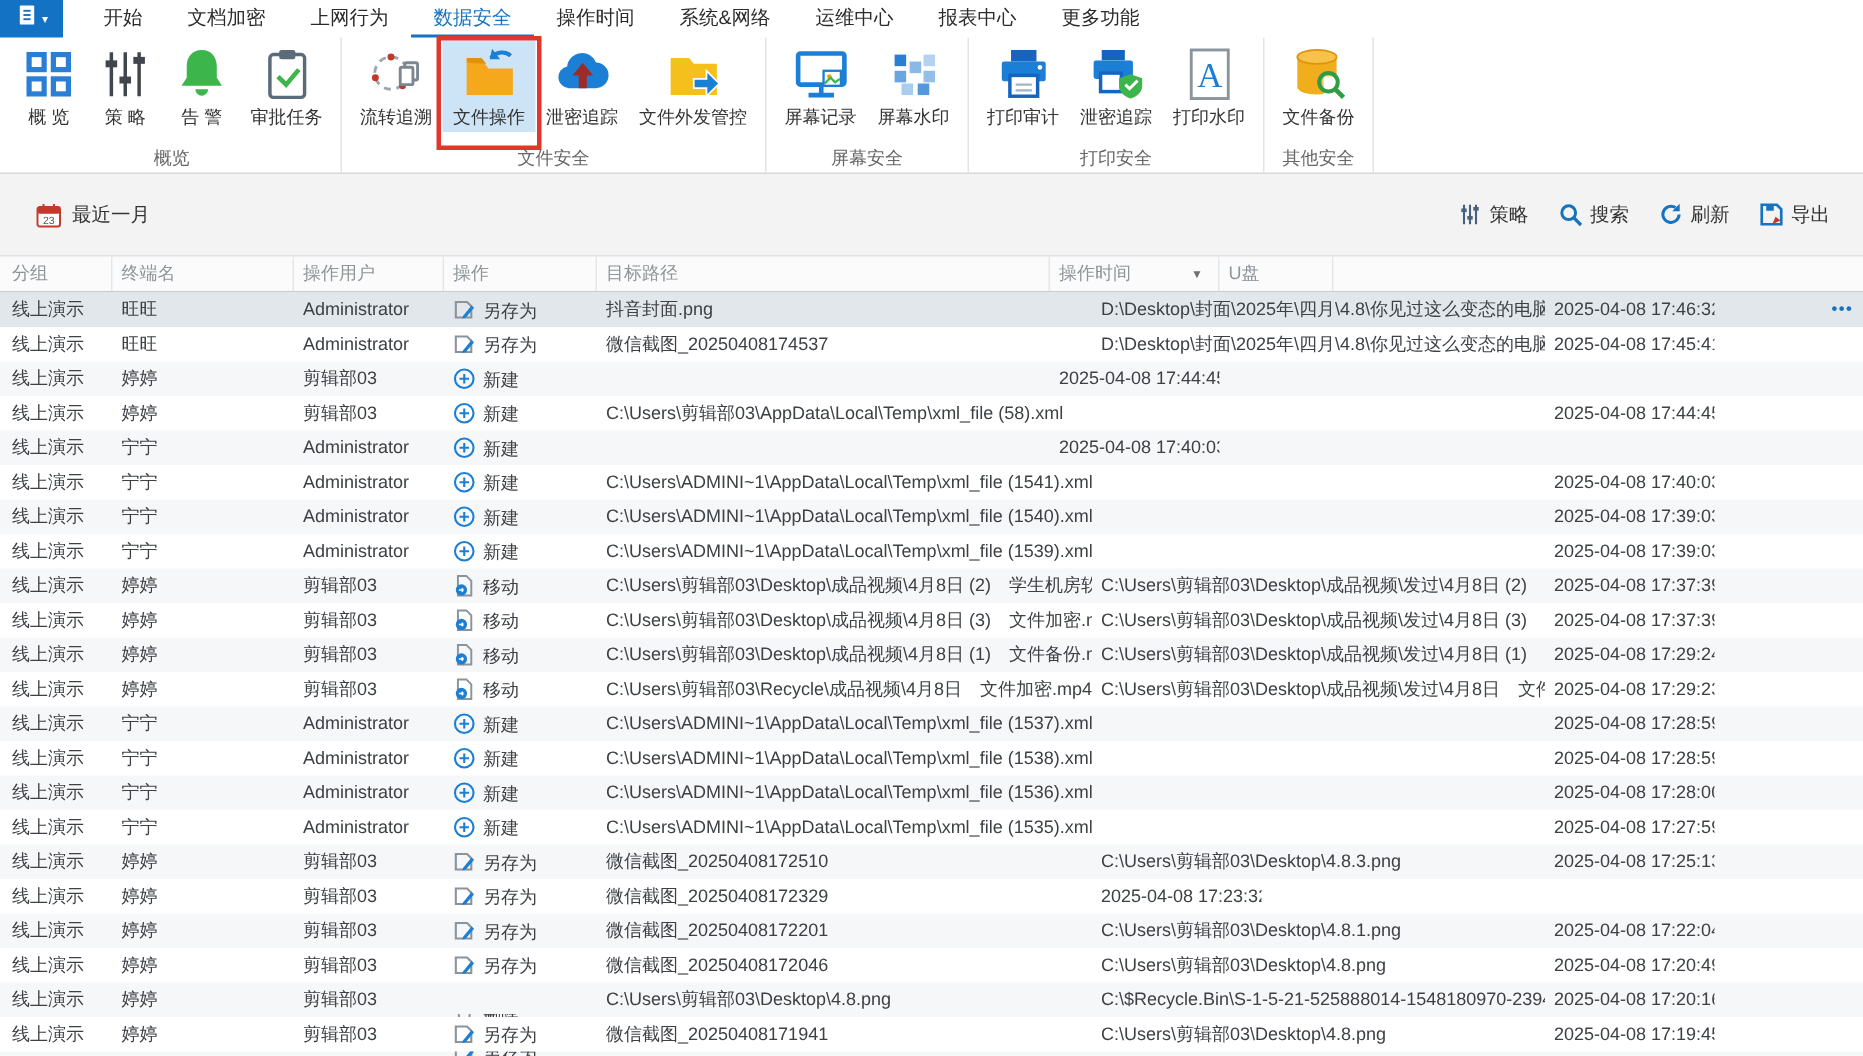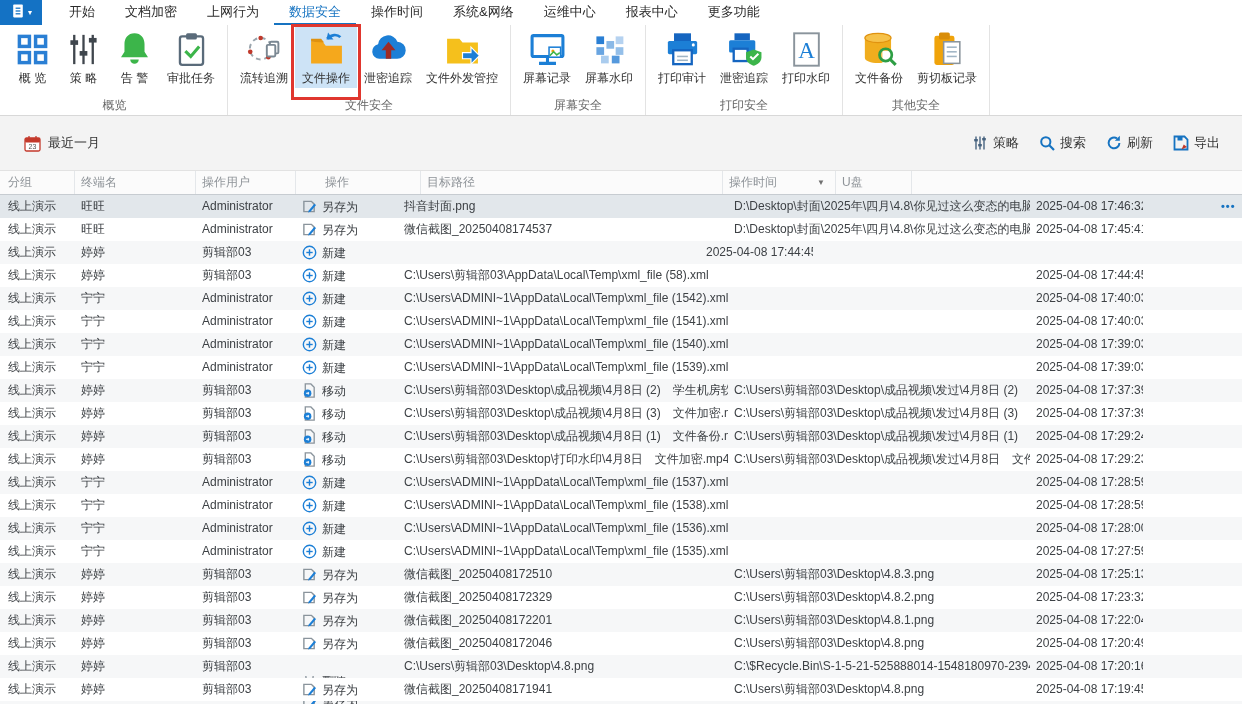--- a/index.html
+++ b/index.html
@@ -263,35 +263,20 @@
               <svg viewBox="0 0 48 48">
                 <path d="M5 9v26c0 3.8 7.6 6.5 17 6.5 2 0 4-.1 5.8-.4V9z" fill="#f0ad1e"></path>
                 <path d="M39 9v17h-17V9z" fill="#f0ad1e"></path>
                 <ellipse cx="22" cy="9" rx="17" ry="6" fill="#f6c24a" stroke="#e0920f" stroke-width="1.5"></ellipse>
                 <circle cx="32" cy="31" r="8" fill="#fff" fill-opacity=".3" stroke="#2e9e44" stroke-width="3.5"></circle>
                 <line x1="38" y1="37" x2="45" y2="44" stroke="#2e9e44" stroke-width="4"></line>
               </svg>
             </span>
             <span class="rlabel">文件备份</span>
           </div>
-          <div class="rbtn">
-            <span class="ric">
-              <svg viewBox="0 0 48 48">
-                <rect x="7" y="6" width="26" height="38" rx="3" fill="#f0a30a"></rect>
-                <rect x="13" y="2" width="14" height="9" rx="2" fill="#d98d08"></rect>
-                <rect x="19" y="14" width="21" height="28" fill="#fff" stroke="#8a949c" stroke-width="2"></rect>
-                <g stroke="#9fb4c4" stroke-width="2">
-                  <line x1="23" y1="21" x2="36" y2="21"></line>
-                  <line x1="23" y1="27" x2="36" y2="27"></line>
-                  <line x1="23" y1="33" x2="36" y2="33"></line>
-                </g>
-              </svg>
-            </span>
-            <span class="rlabel">剪切板记录</span>
-          </div>
         </div>
         <div class="rgroup-label">其他安全</div>
       </div>
     </div>
 
   <div class="subbar">
     <div class="date-filter">
       <span>
         <svg viewBox="0 0 17 17">
             <rect x="1" y="3" width="15" height="13" rx="1.5" fill="#fff" stroke="#c4392b" stroke-width="1.3"></rect>
@@ -356,21 +341,21 @@
     <div class="thead" id="thead">
         <div class="th" style="width: 75px;">
           <span class="thlabel">分组</span>
         </div>
         <div class="th" style="width: 121px;">
           <span class="thlabel">终端名</span>
         </div>
         <div class="th" style="width: 100px;">
           <span class="thlabel">操作用户</span>
         </div>
-        <div class="th" style="width: 102px; margin-left: 23px;">
+        <div class="th" style="width: 102px;">
           <span class="thlabel">操作</span>
         </div>
         <div class="th" style="width: 302px;">
           <span class="thlabel">目标路径</span>
         </div>
         <div class="th" style="width: 113px;">
           <span class="thlabel">操作时间</span>
           <span class="sort">▼</span>
         </div>
         <div class="th" style="width: 76px;">
@@ -465,21 +450,20 @@
           <div class="cell opcell" style="width: 102px;">
             <span class="opicon">
               <svg viewBox="0 0 16 16">
                 <circle cx="8" cy="8" r="6.6" fill="none" stroke="#1c7fd6" stroke-width="1.5"></circle>
                 <line x1="8" y1="4.6" x2="8" y2="11.4" stroke="#1c7fd6" stroke-width="1.5"></line>
                 <line x1="4.6" y1="8" x2="11.4" y2="8" stroke="#1c7fd6" stroke-width="1.5"></line>
               </svg>
             </span>
             <span class="oplabel">新建</span>
           </div>
-          <div class="cell" style="width: 330px;">C:\Users\ADMINI~1\AppData\Local\Temp\xml_file (1542).xml</div>
           <div class="cell" style="width: 302px;"></div>
           <div class="cell" style="width: 113px;">2025-04-08 17:40:03</div>
           <div class="cell" style="width: 76px;"></div>
           <div class="cell dotscell" style="width: 23px;"></div>
         </div>
         <div class="row">
           <div class="cell" style="width: 75px;">线上演示</div>
           <div class="cell" style="width: 121px;">宁宁</div>
           <div class="cell" style="width: 100px;">Administrator</div>
           <div class="cell opcell" style="width: 102px;">
@@ -605,21 +589,21 @@
           <div class="cell opcell" style="width: 102px;">
             <span class="opicon">
               <svg viewBox="0 0 16 16">
                 <path d="M3.5 1h6l3.5 3.5V15h-9.5z" fill="none" stroke="#8a949c" stroke-width="1.4"></path>
                 <circle cx="6" cy="11" r="4" fill="#1c7fd6"></circle>
                 <path d="M4.2 11h3.2m0 0L6.2 9.8M7.4 11l-1.2 1.2" stroke="#fff" stroke-width="1.1" fill="none"></path>
               </svg>
             </span>
             <span class="oplabel">移动</span>
           </div>
-          <div class="cell" style="width: 330px;">C:\Users\剪辑部03\Desktop\打印水印\4月8日　文件加密.mp4</div>
+          <div class="cell" style="width: 330px;">C:\Users\剪辑部03\Recycle\成品视频\4月8日　文件加密.mp4</div>
           <div class="cell" style="width: 302px;">C:\Users\剪辑部03\Desktop\成品视频\发过\4月8日　文件加...</div>
           <div class="cell" style="width: 113px;">2025-04-08 17:29:23</div>
           <div class="cell" style="width: 76px;"></div>
           <div class="cell dotscell" style="width: 23px;"></div>
         </div>
         <div class="row">
           <div class="cell" style="width: 75px;">线上演示</div>
           <div class="cell" style="width: 121px;">宁宁</div>
           <div class="cell" style="width: 100px;">Administrator</div>
           <div class="cell opcell" style="width: 102px;">
@@ -724,21 +708,20 @@
           <div class="cell opcell" style="width: 102px;">
             <span class="opicon">
               <svg viewBox="0 0 16 16">
                 <path d="M2 2.5h8l3 3v8H2z" fill="none" stroke="#8a949c" stroke-width="1.5"></path>
                 <path d="M7.2 12.2l6-7.2 1.8 1.5-6 7.2-2.6.6z" fill="#1c7fd6"></path>
               </svg>
             </span>
             <span class="oplabel">另存为</span>
           </div>
           <div class="cell" style="width: 330px;">微信截图_20250408172329</div>
-          <div class="cell" style="width: 302px;">C:\Users\剪辑部03\Desktop\4.8.2.png</div>
           <div class="cell" style="width: 113px;">2025-04-08 17:23:32</div>
           <div class="cell" style="width: 76px;"></div>
           <div class="cell dotscell" style="width: 23px;"></div>
         </div>
         <div class="row">
           <div class="cell" style="width: 75px;">线上演示</div>
           <div class="cell" style="width: 121px;">婷婷</div>
           <div class="cell" style="width: 100px;">剪辑部03</div>
           <div class="cell opcell" style="width: 102px;">
             <span class="opicon">

